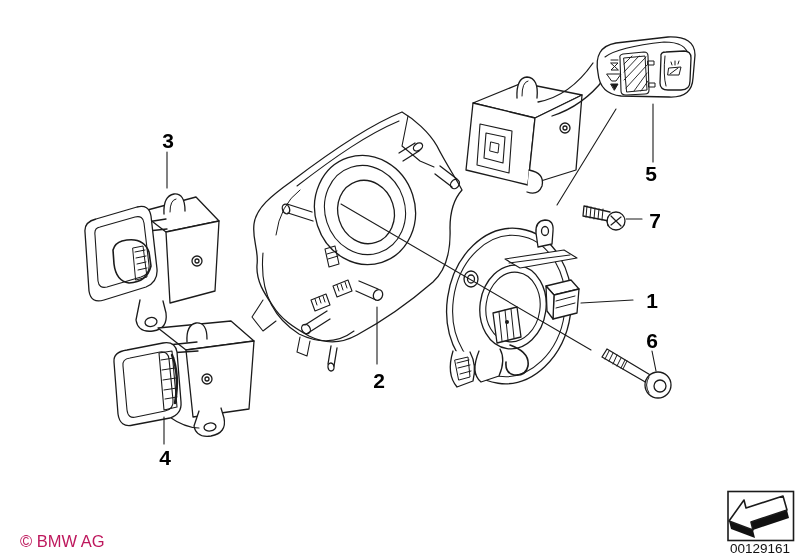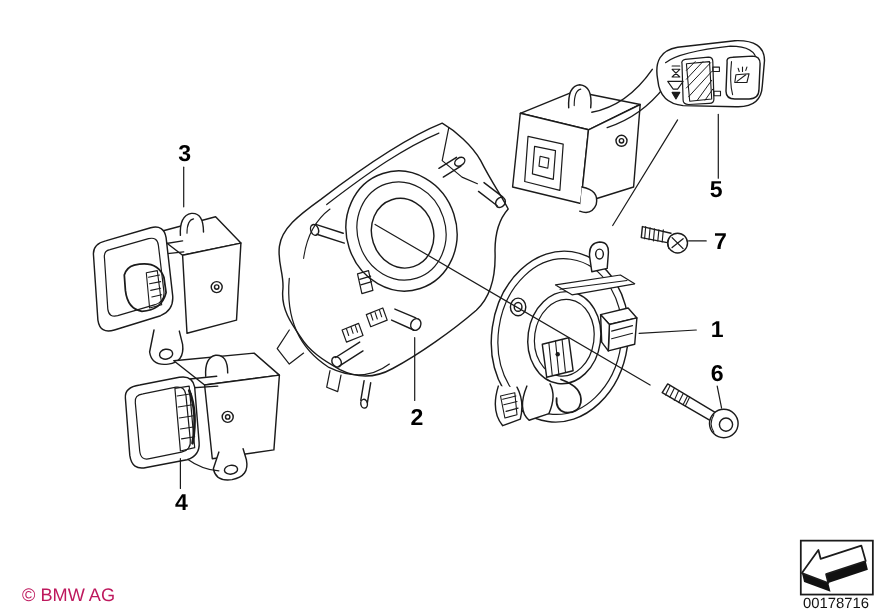--- a/index.html
+++ b/index.html
@@ -202,21 +202,21 @@
 
   <div class="callout" style="left:652px;top:300px">1</div>
   <div class="callout" style="left:379px;top:380px">2</div>
   <div class="callout" style="left:168px;top:140px">3</div>
   <div class="callout" style="left:165px;top:457px">4</div>
   <div class="callout" style="left:651px;top:173px">5</div>
   <div class="callout" style="left:652px;top:340px">6</div>
   <div class="callout" style="left:655px;top:220px">7</div>
 
   <div class="copyright">© BMW AG</div>
-  <div class="imageno">00178716</div>
+  <div class="imageno">00129161</div>
 
   <svg class="navarrow" width="799" height="559" viewBox="0 0 799 559">
     <rect x="728" y="491.5" width="65.5" height="49" fill="#fff" stroke="#1b1b1b" stroke-width="1.6"></rect>
     <path d="M729,521 L753,530 L755,538 L731,529 Z" fill="#111" stroke="none"></path>
     <path d="M751,522 L787,510 L789,518 L753,530 Z" fill="#111" stroke="none"></path>
     <path d="M729,521 L744,500 L746,508 L783,496 L787,510 L751,522 L753,530 Z" fill="#fff" stroke="#1b1b1b" stroke-width="1.6" stroke-linejoin="round"></path>
   </svg>
 
 </div>
 

